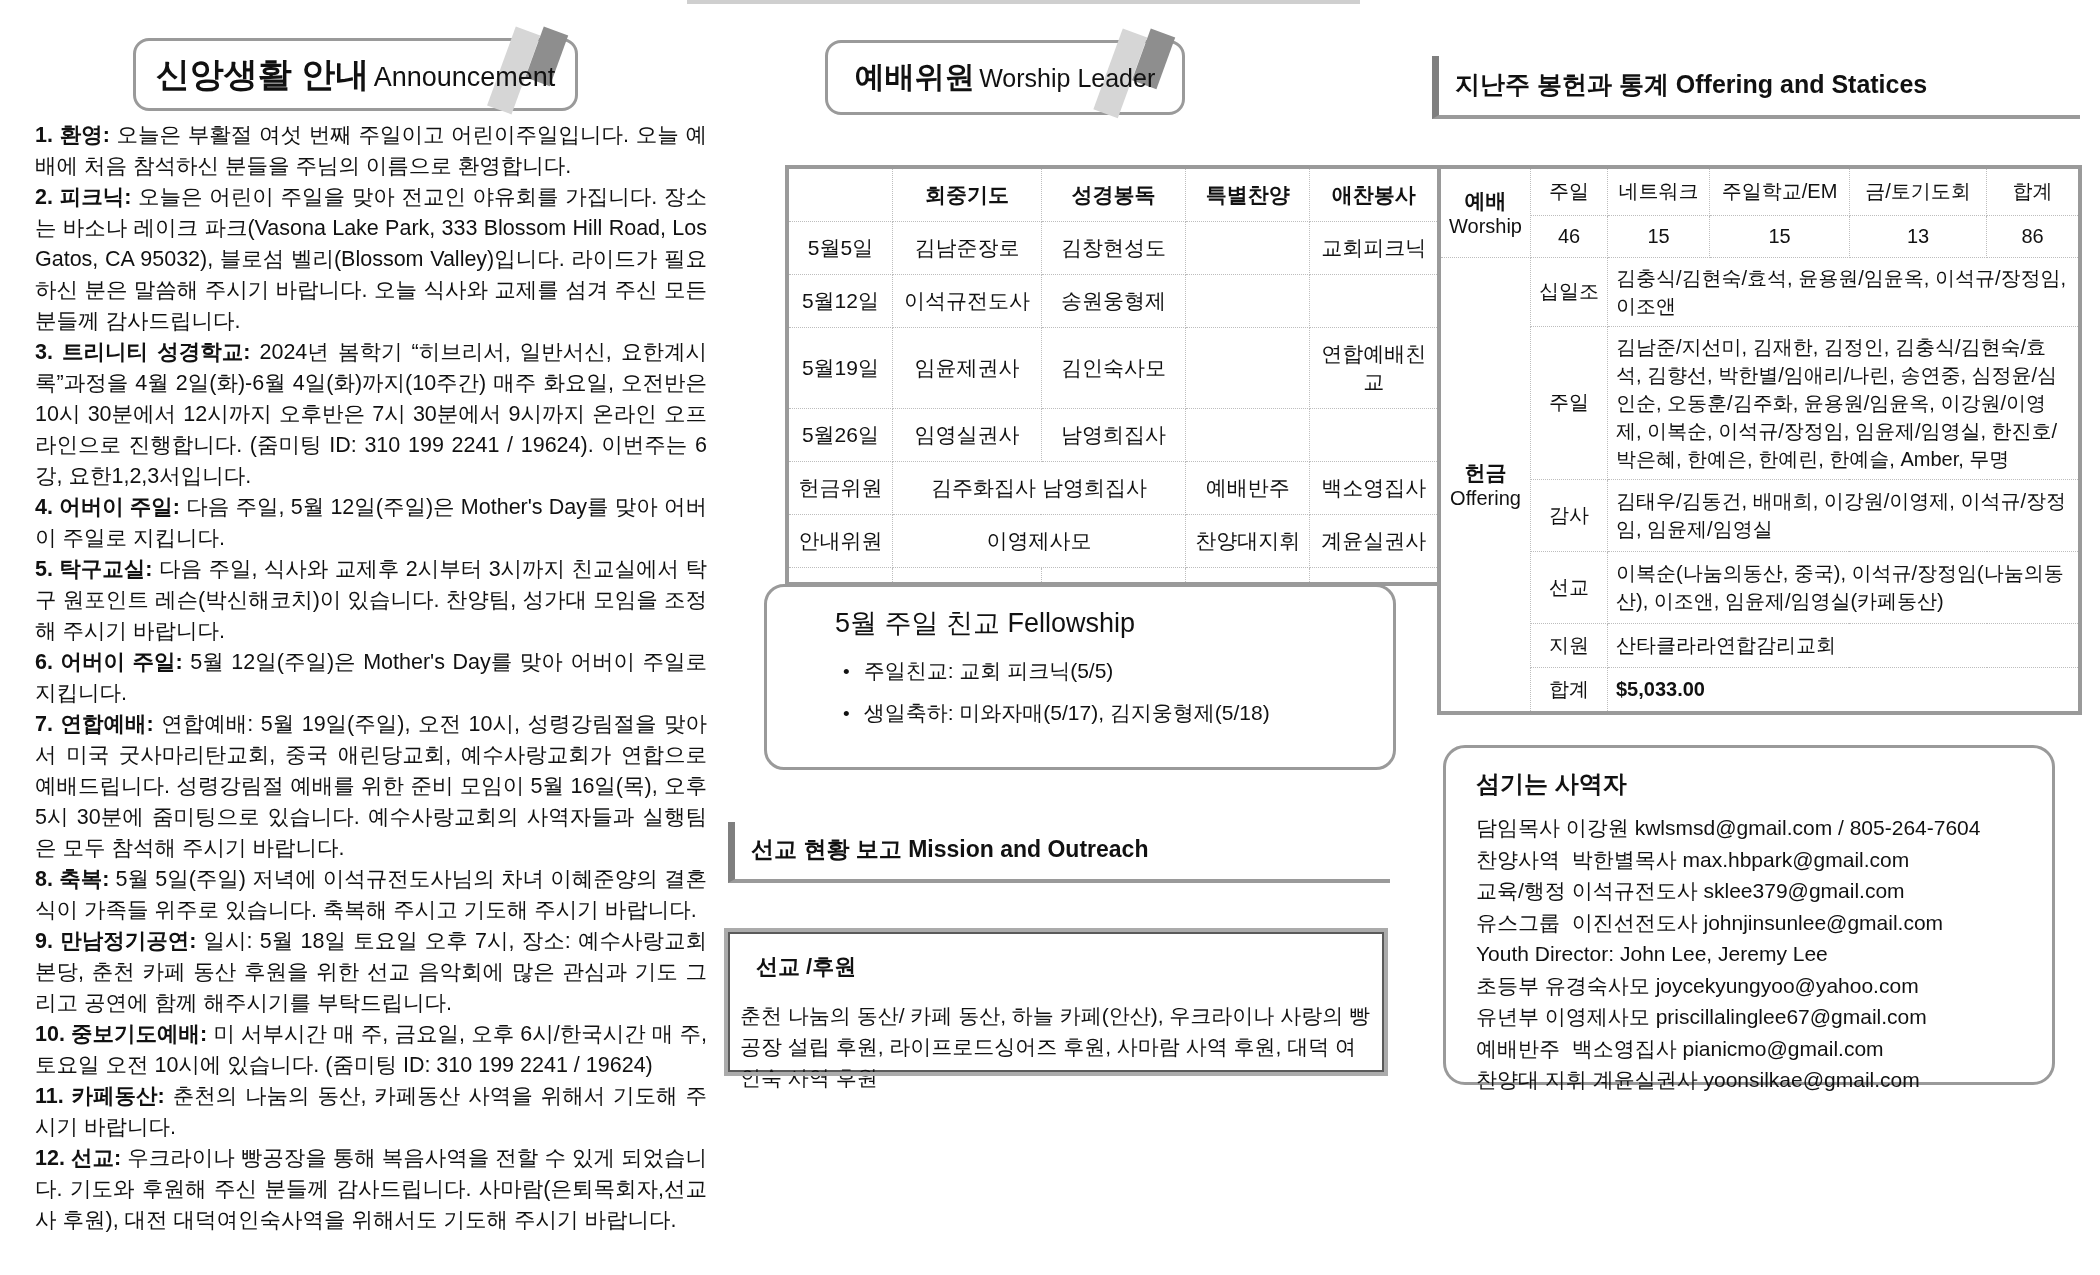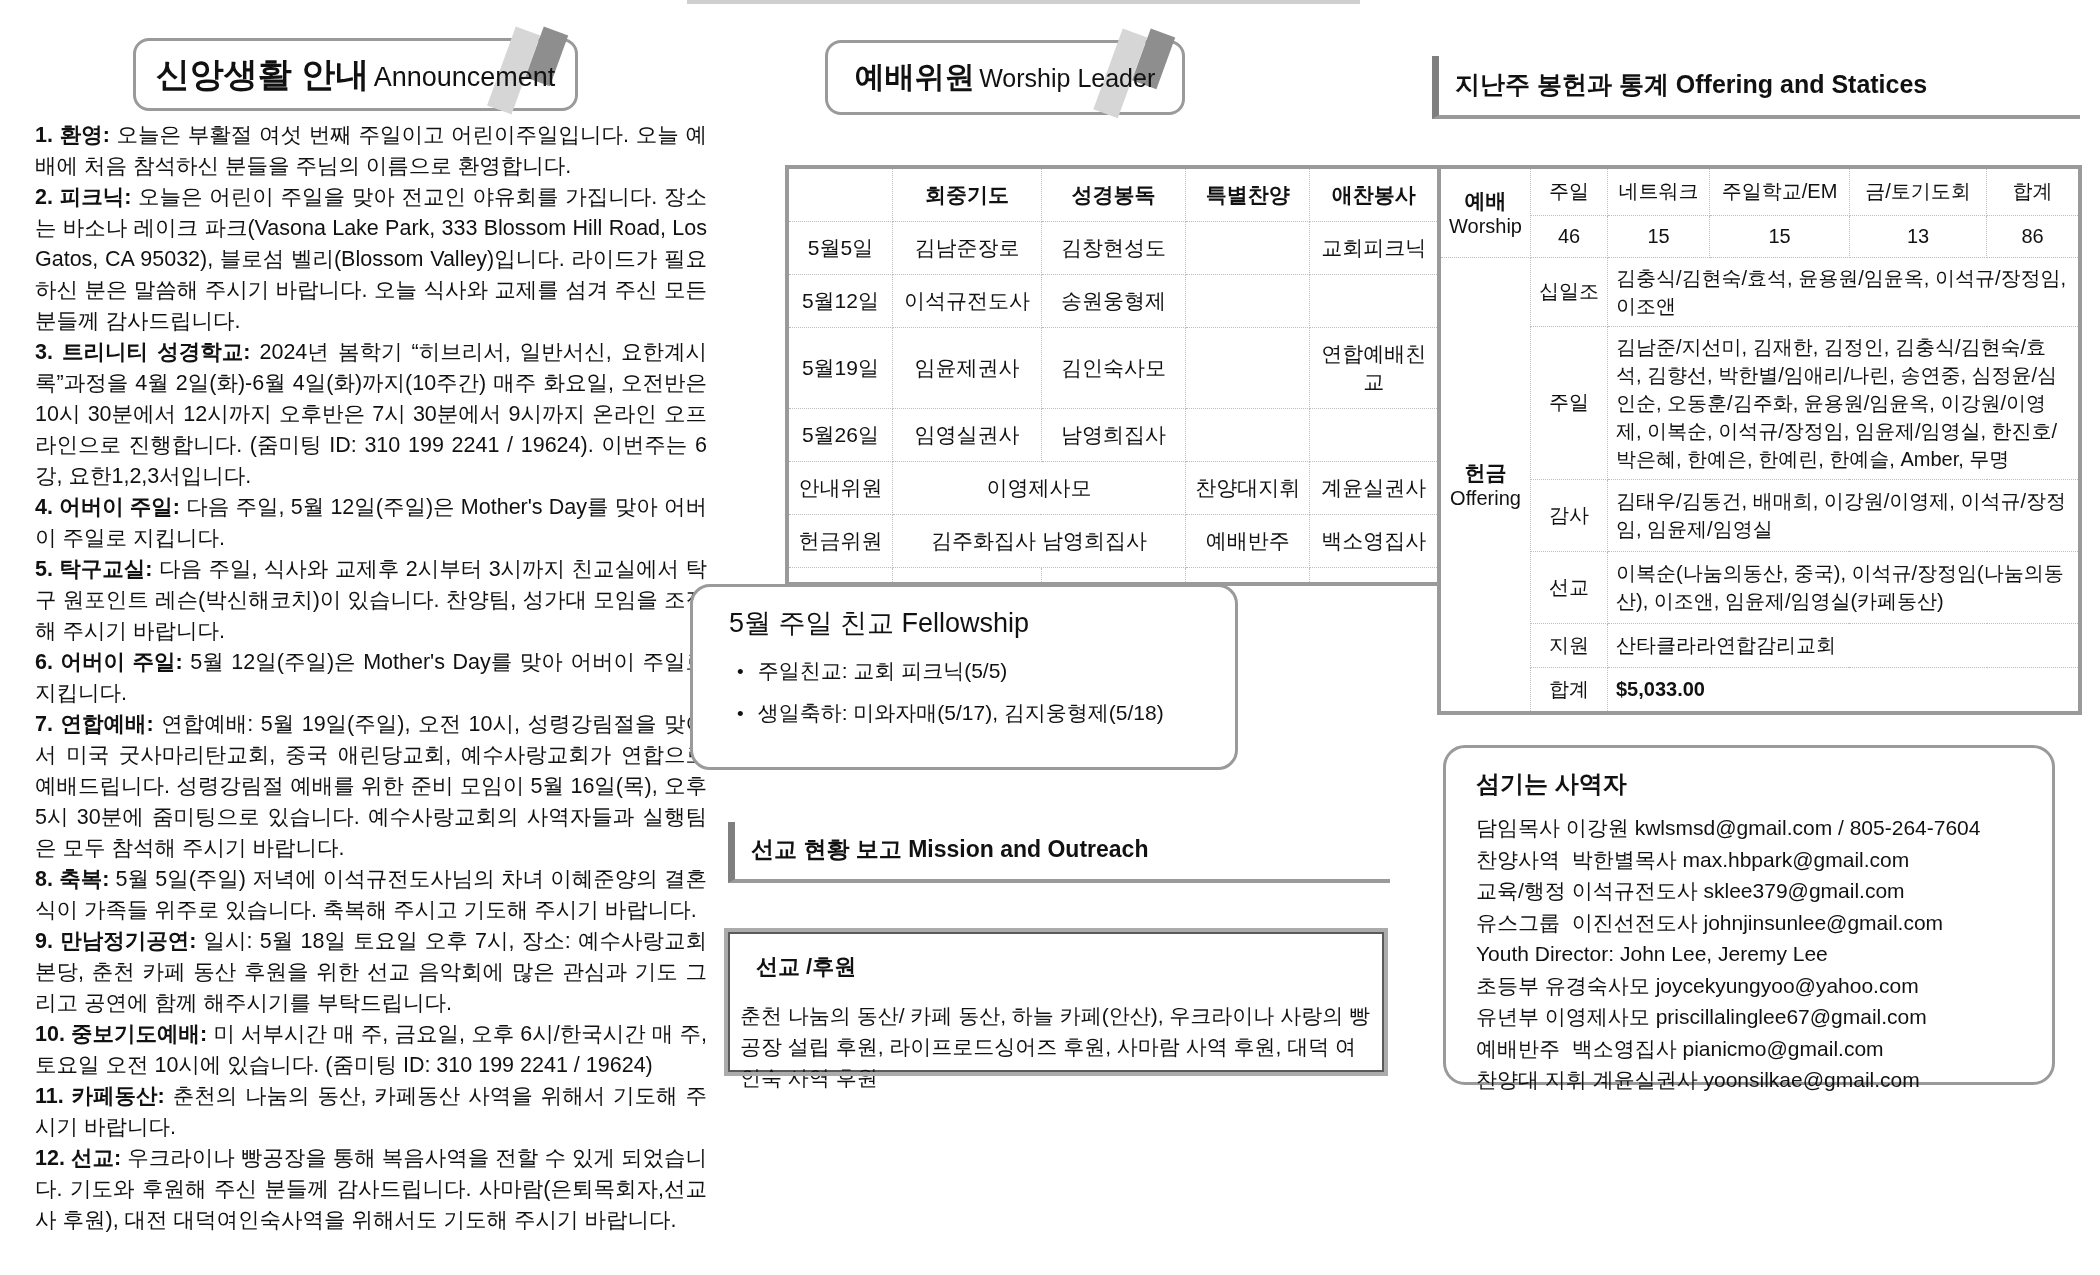--- a/index.html
+++ b/index.html
@@ -34,21 +34,21 @@
 
   
   .worship-table { position:absolute; left:785px; top:165px; width:656px; border-collapse:collapse; background:#fff; font-size:21px; }
   .worship-table, .worship-table td, .worship-table th { border:1px dotted #bdbdbd; }
   .worship-table { border:4px solid #9a9a9a; }
   .worship-table th, .worship-table td { text-align:center; padding:12px 6px; height:53px; font-weight:normal; }
   .worship-table th { font-weight:bold; }
   .worship-table tr.pad-row td { height:16px; padding:0; border-bottom:none; }
 
   
-  .fellowship-box { position:absolute; left:690px; top:584px; width:548px; height:186px; border:3px solid #9a9a9a; border-radius:20px; background:#fff; }
+  .fellowship-box { position:absolute; left:764px; top:584px; width:632px; height:186px; border:3px solid #9a9a9a; border-radius:20px; background:#fff;padding-left:32px; }
   .fellowship-title { font-size:27px; font-weight:normal; margin:18px 0 0 36px; }
   .fellowship-list { margin:16px 0 0 30px; padding:0; list-style:none; font-size:21px; }
   .fellowship-list li { margin:0 0 14px 0; }
   .fellowship-list li::before { content:"\2022"; margin:0 14px 0 14px; font-size:19px; }
 
   
   .section-heading { position:absolute; border-left:7px solid #7f7f7f; border-bottom:4px solid #9a9a9a; font-weight:bold; background:#fff; padding:12px 0 14px 16px; }
   .heading-mission { left:728px; top:822px; width:662px; font-size:23px; }
   .heading-offering { left:1432px; top:56px; width:648px; font-size:25px; }
 
@@ -147,30 +147,30 @@
       <td>연합예배친교</td>
     </tr>
     <tr>
       <td>5월26일</td>
       <td>임영실권사</td>
       <td>남영희집사</td>
       <td></td>
       <td></td>
     </tr>
     <tr>
+      <td>헌금위원</td>
+      <td colspan="2">김주화집사 남영희집사</td>
+      <td>예배반주</td>
+      <td>백소영집사</td>
+    </tr>
+    <tr>
       <td>안내위원</td>
       <td colspan="2">이영제사모</td>
       <td>찬양대지휘</td>
       <td>계윤실권사</td>
-    </tr>
-    <tr>
-      <td>헌금위원</td>
-      <td colspan="2">김주화집사 남영희집사</td>
-      <td>예배반주</td>
-      <td>백소영집사</td>
     </tr>
     <tr class="pad-row">
       <td></td>
           <td></td>
           <td></td>
           <td></td>
           <td></td>
     </tr>
   </tbody>
     </table>

